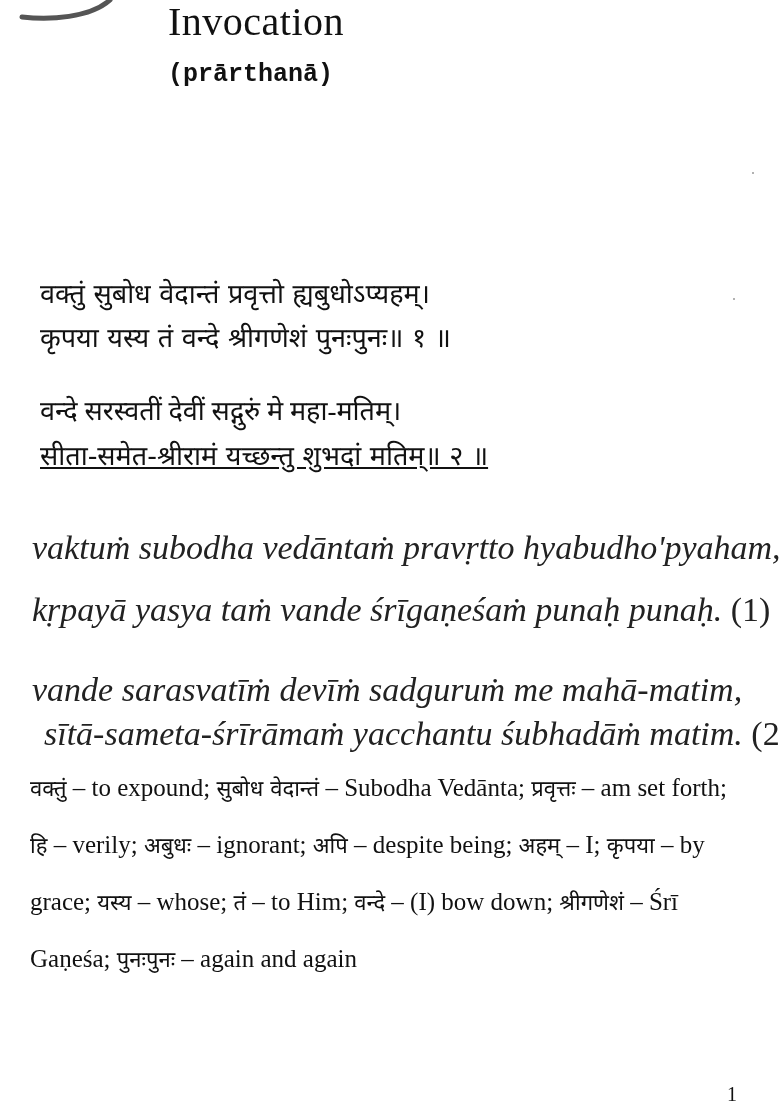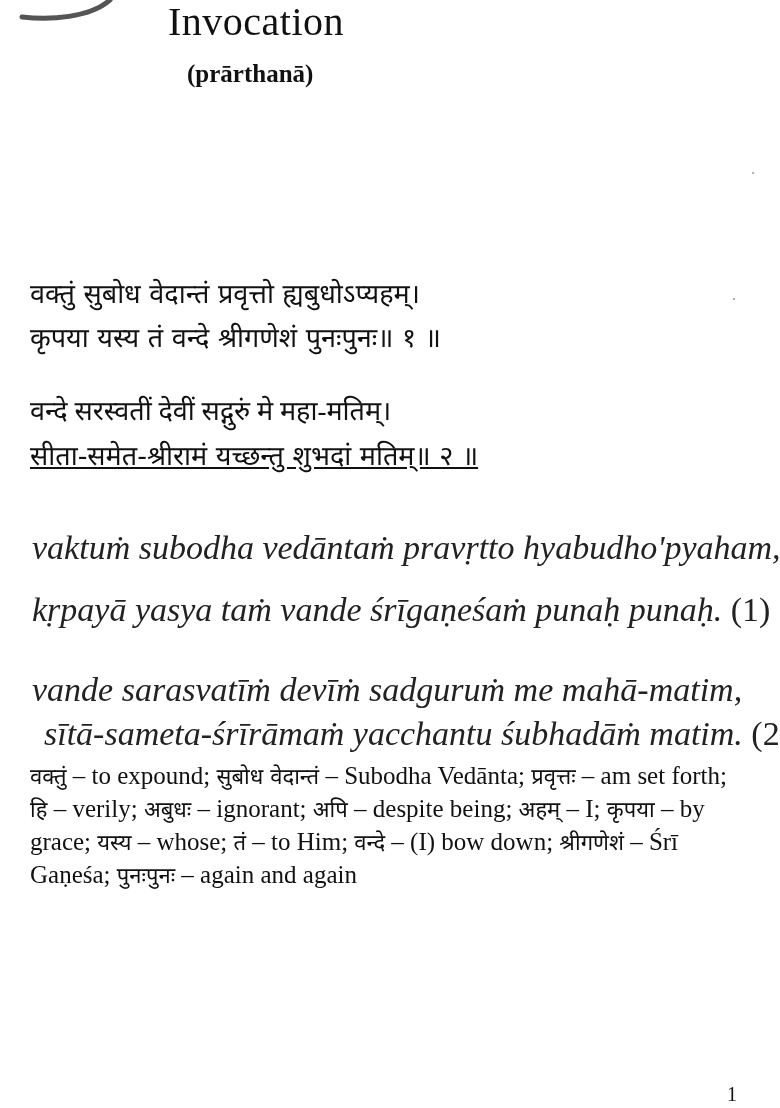--- a/index.html
+++ b/index.html
@@ -1,23 +1,23 @@
 <!DOCTYPE html>
 <html><head>
 <meta charset="utf-8">
 <style>
   html, body { margin: 0; padding: 0; background: #ffffff; }
   body { width: 780px; height: 1108px; position: relative; overflow: hidden; color: #111; }
   .swirl { position: absolute; left: 0; top: 0; width: 130px; height: 30px; }
   .title { position: absolute; left: 168px; top: -2px; font-family: "Liberation Serif", serif; font-size: 40px; color: #111; letter-spacing: 0.5px; }
-  .subtitle { position: absolute; left: 168px; top: 60px; font-family: Liberation Serif, serif; font-weight: bold; font-size: 25px; color: #111; margin-left: 19px; }
-  .dev { position: absolute; left: 30px; font-family: "DejaVu Sans", sans-serif; font-size: 27px; line-height: 44px; color: #111; white-space: nowrap; }
+  .subtitle { position: absolute; left: 168px; top: 60px; font-family: Liberation Mono, monospace; font-weight: bold; font-size: 25px; color: #111; }
+  .dev { position: absolute; left: 40px; font-family: "DejaVu Sans", sans-serif; font-size: 27px; line-height: 44px; color: #111; white-space: nowrap; }
   .translit { position: absolute; left: 32px; font-family: "Liberation Serif", serif; font-style: italic; font-size: 34px; line-height: 43px; color: #222; white-space: nowrap; }
   .translit .num { font-style: normal; }
-  .gloss { position: absolute; left: 30px; top: 760px; width: 720px; font-family: "Liberation Serif", serif; font-size: 25px; line-height: 32px; color: #111; }
+  .gloss { position: absolute; left: 30px; top: 760px; width: 720px; font-family: "Liberation Serif", serif; font-size: 25px; line-height: 56px; color: #111; }
   .gloss .d { font-family: "DejaVu Sans", sans-serif; font-size: 22px; }
   .pagenum { position: absolute; left: 727px; top: 1083px; font-family: "Liberation Serif", serif; font-size: 20px; color: #111; }
   .speck { position: absolute; width: 2px; height: 2px; background: #999; border-radius: 1px; }
 </style>
 </head>
 <body>
 
 <svg class="swirl" viewBox="0 0 130 30">
   <path d="M22 17 C 50 20, 90 18, 110 0" stroke="#555" stroke-width="5" fill="none" stroke-linecap="round"></path>
 </svg>

